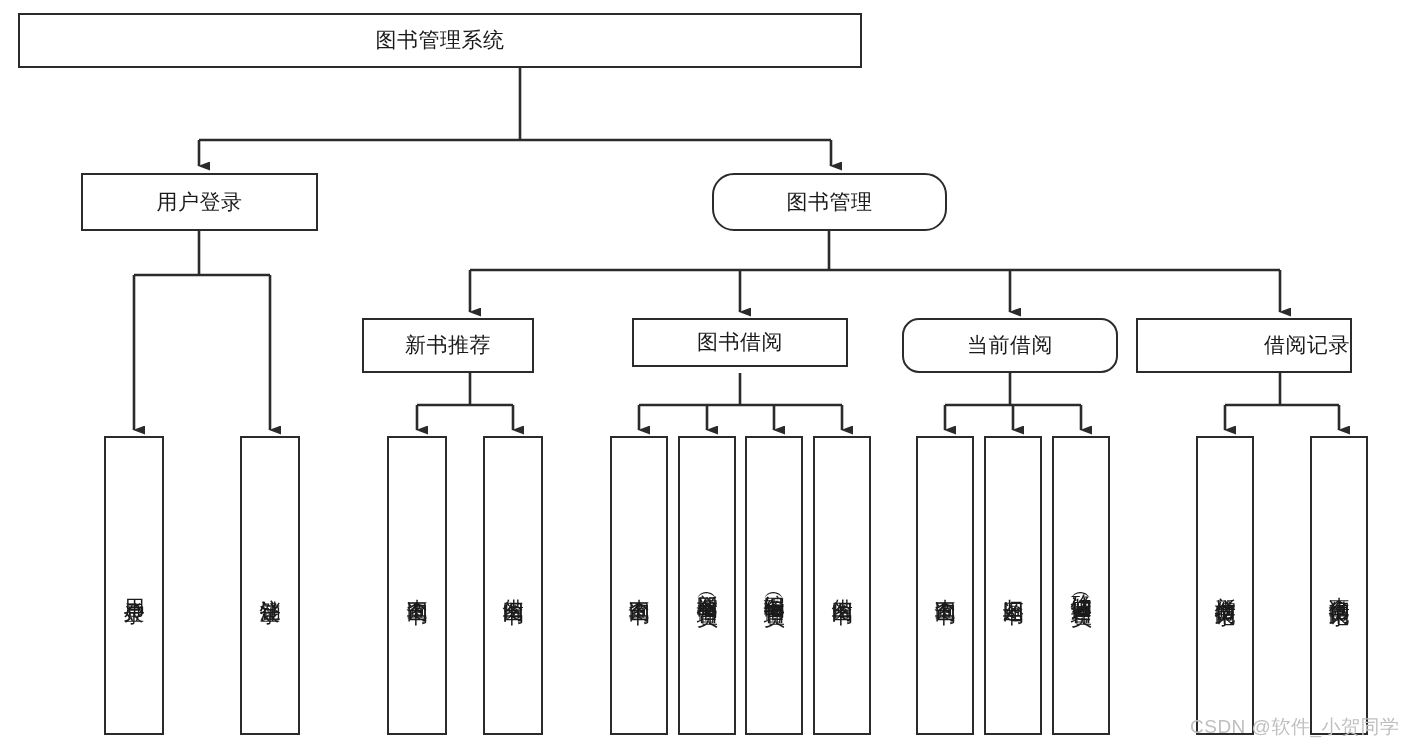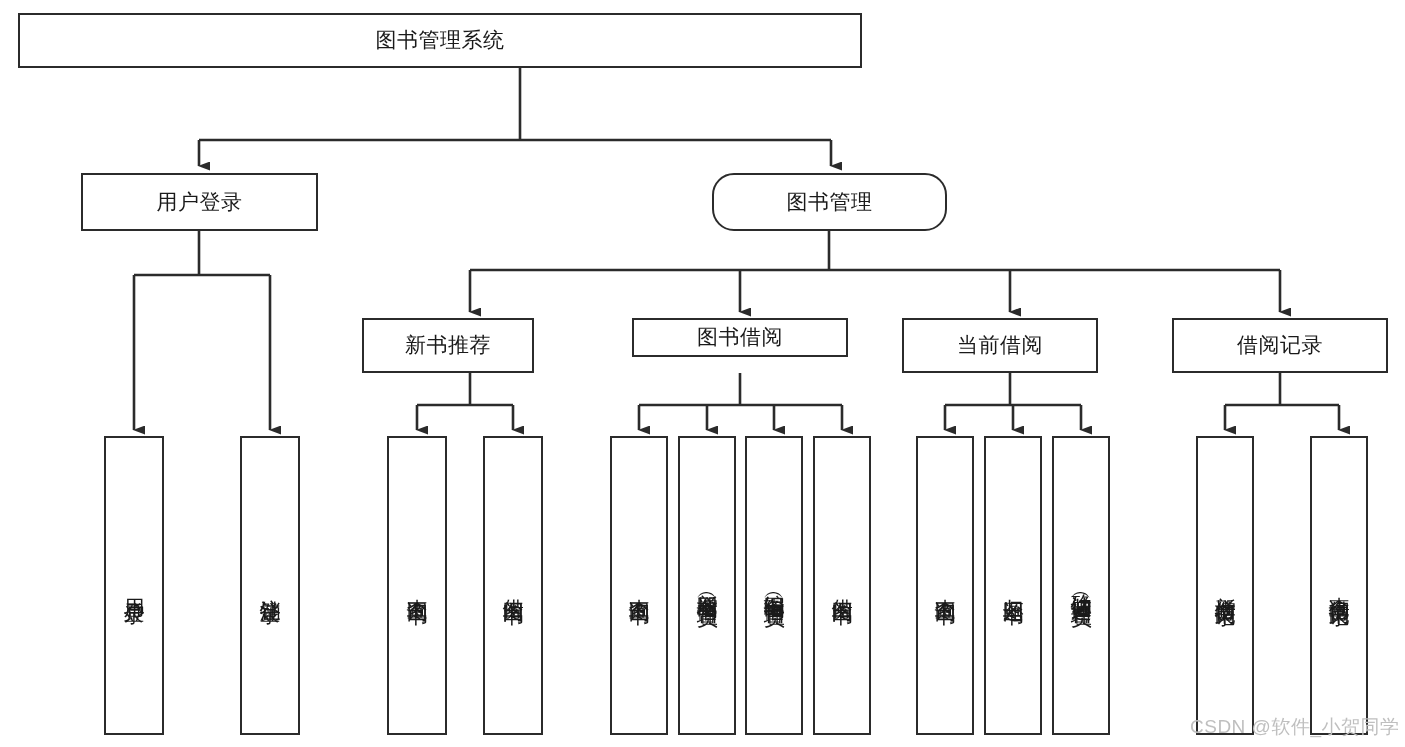--- a/index.html
+++ b/index.html
@@ -133,27 +133,27 @@
   <div class="node horizontal" style="left: 81px; top: 173px; width: 237px; height: 58px; border-color: rgb(43, 43, 43);">
     <span class="node-label">用户登录</span>
   </div>
   <div class="node horizontal" style="left: 712px; top: 173px; width: 235px; height: 58px; border-color: rgb(43, 43, 43); border-radius: 22px;">
     <span class="node-label">图书管理</span>
   </div>
 
   <div class="node horizontal" style="left: 362px; top: 318px; width: 172px; height: 55px; border-color: rgb(43, 43, 43);">
     <span class="node-label">新书推荐</span>
   </div>
-  <div class="node horizontal" style="left: 632px; top: 318px; width: 216px; height: 39px; border-color: rgb(43, 43, 43);">
+  <div class="node horizontal" style="left: 632px; top: 318px; width: 216px; height: 49px; border-color: rgb(43, 43, 43);">
     <span class="node-label">图书借阅</span>
   </div>
-  <div class="node horizontal" style="left: 902px; top: 318px; width: 196px; height: 55px; border-color: rgb(43, 43, 43);">
+  <div class="node horizontal" style="left: 902px; top: 318px; width: 216px; height: 55px; border-color: rgb(43, 43, 43); border-radius: 17px;">
     <span class="node-label">当前借阅</span>
   </div>
-  <div class="node horizontal" style="left: 1172px; top: 318px; width: 216px; height: 55px; border-color: rgb(43, 43, 43);">
+  <div class="node horizontal" style="left: 1136px; top: 318px; width: 216px; height: 55px; border-color: rgb(43, 43, 43); justify-content: flex-end;">
     <span class="node-label">借阅记录</span>
   </div>
 
   <div class="node vertical" style="left: 104px; top: 436px; width: 60px; height: 299px; border-color: rgb(43, 43, 43);">
     <span class="node-label">用户登录</span>
   </div>
   <div class="node vertical" style="left: 240px; top: 436px; width: 60px; height: 299px; border-color: rgb(43, 43, 43);">
     <span class="node-label">注销登录</span>
   </div>
   <div class="node vertical" style="left: 387px; top: 436px; width: 60px; height: 299px; border-color: rgb(43, 43, 43);">

